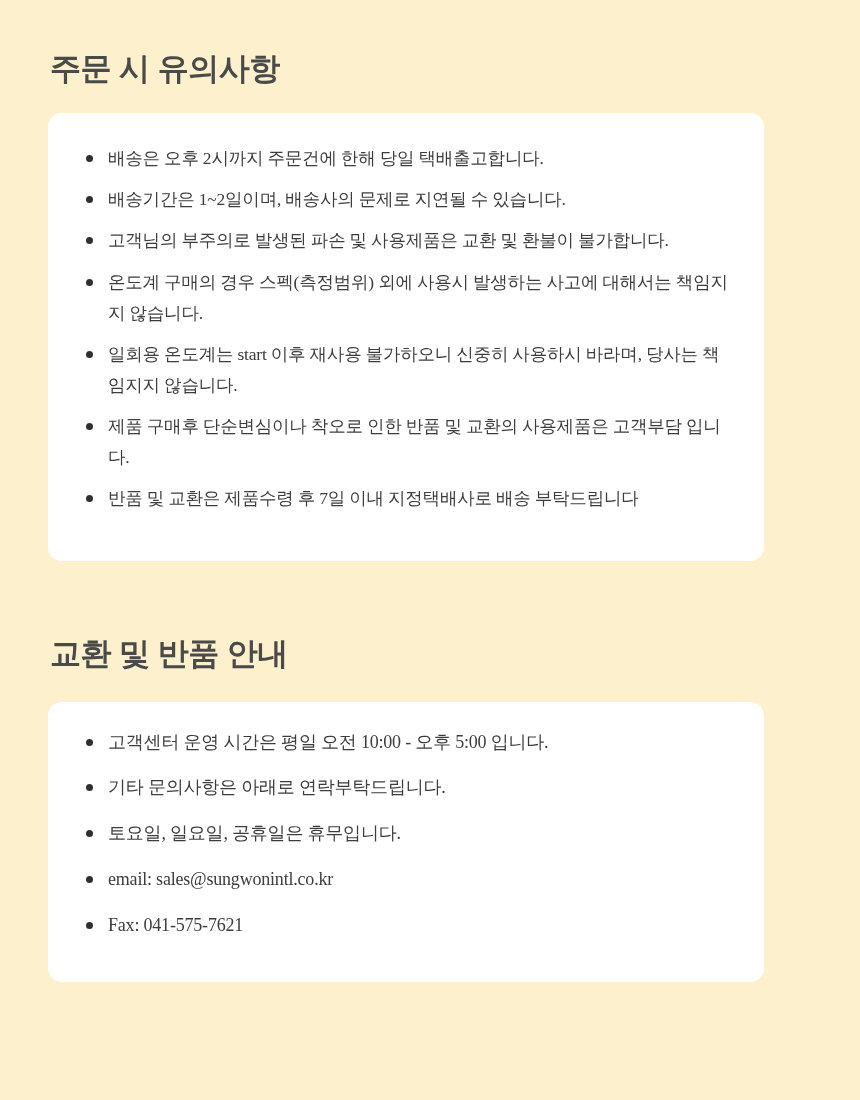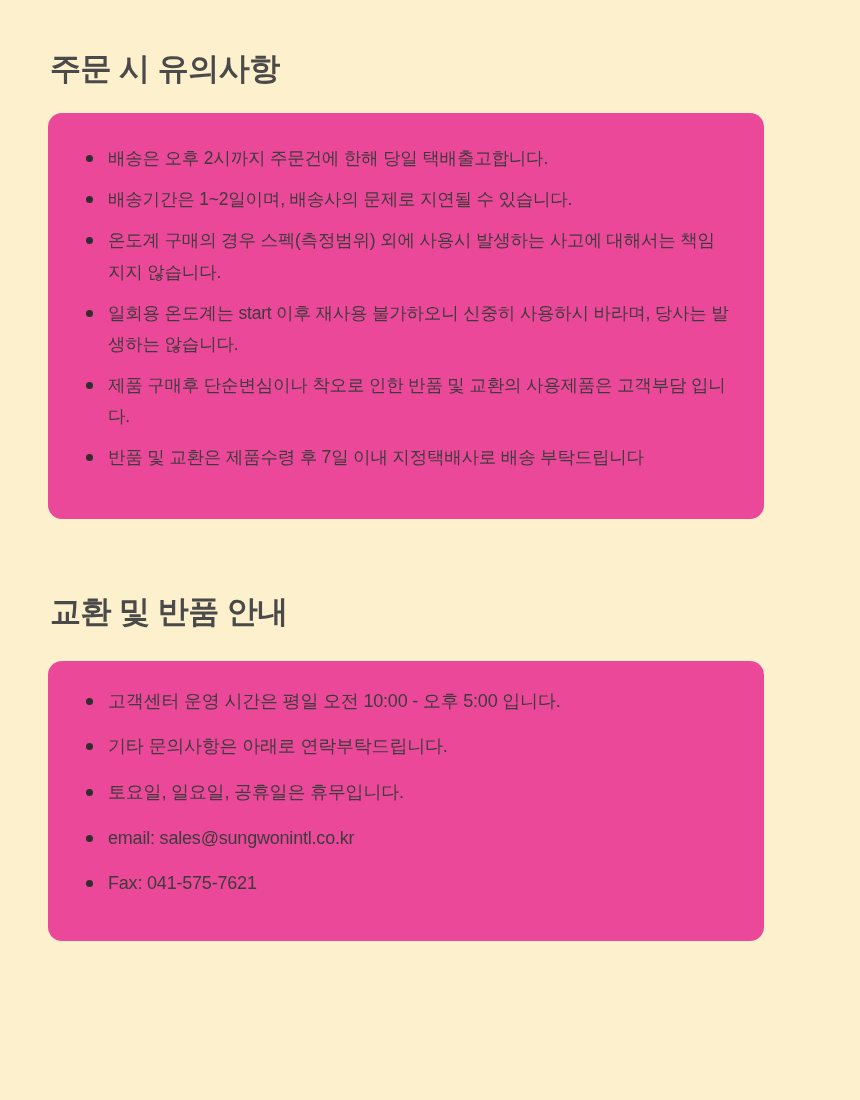--- a/index.html
+++ b/index.html
@@ -23,23 +23,24 @@
   .section { margin-bottom: 0; }
   .section-title {
     font-size: 31px;
     font-weight: bold;
     color: #4a4a4a;
     letter-spacing: -0.5px;
     margin: 0 0 26px 2px;
     line-height: 1.2;
   }
   .card {
-    background: #ec4899;
+    background: #ffffff;
     border-radius: 14px;
     padding: 30px 34px 28px 34px;
+    font-family: Liberation Serif, serif;
   }
   ul.notice-list {
     list-style: none;
     margin: 0;
     padding: 0;
   }
   ul.notice-list li {
     position: relative;
     padding-left: 26px;
     font-size: 17.5px;
@@ -72,22 +73,23 @@
 <body>
 
 <div class="page">
 
   <div class="section section-one">
     <h2 class="section-title">주문 시 유의사항</h2>
     <div class="card">
       <ul class="notice-list">
         <li>배송은 오후 2시까지 주문건에 한해 당일 택배출고합니다.</li>
         <li>배송기간은 1~2일이며, 배송사의 문제로 지연될 수 있습니다.</li>
+        <li>고객님의 부주의로 발생된 파손 및 사용제품은 교환 및 환불이 불가합니다.</li>
         <li>온도계 구매의 경우 스펙(측정범위) 외에 사용시 발생하는 사고에 대해서는 책임지지 않습니다.</li>
-        <li>일회용 온도계는 start 이후 재사용 불가하오니 신중히 사용하시 바라며, 당사는 발생하는 않습니다.</li>
+        <li>일회용 온도계는 start 이후 재사용 불가하오니 신중히 사용하시 바라며, 당사는 책임지지 않습니다.</li>
         <li>제품 구매후 단순변심이나 착오로 인한 반품 및 교환의 사용제품은 고객부담 입니다.</li>
         <li>반품 및 교환은 제품수령 후 7일 이내 지정택배사로 배송 부탁드립니다</li>
       </ul>
     </div>
   </div>
 
   <div class="spacer"></div>
 
   <div class="section section-two">
     <h2 class="section-title">교환 및 반품 안내</h2>

